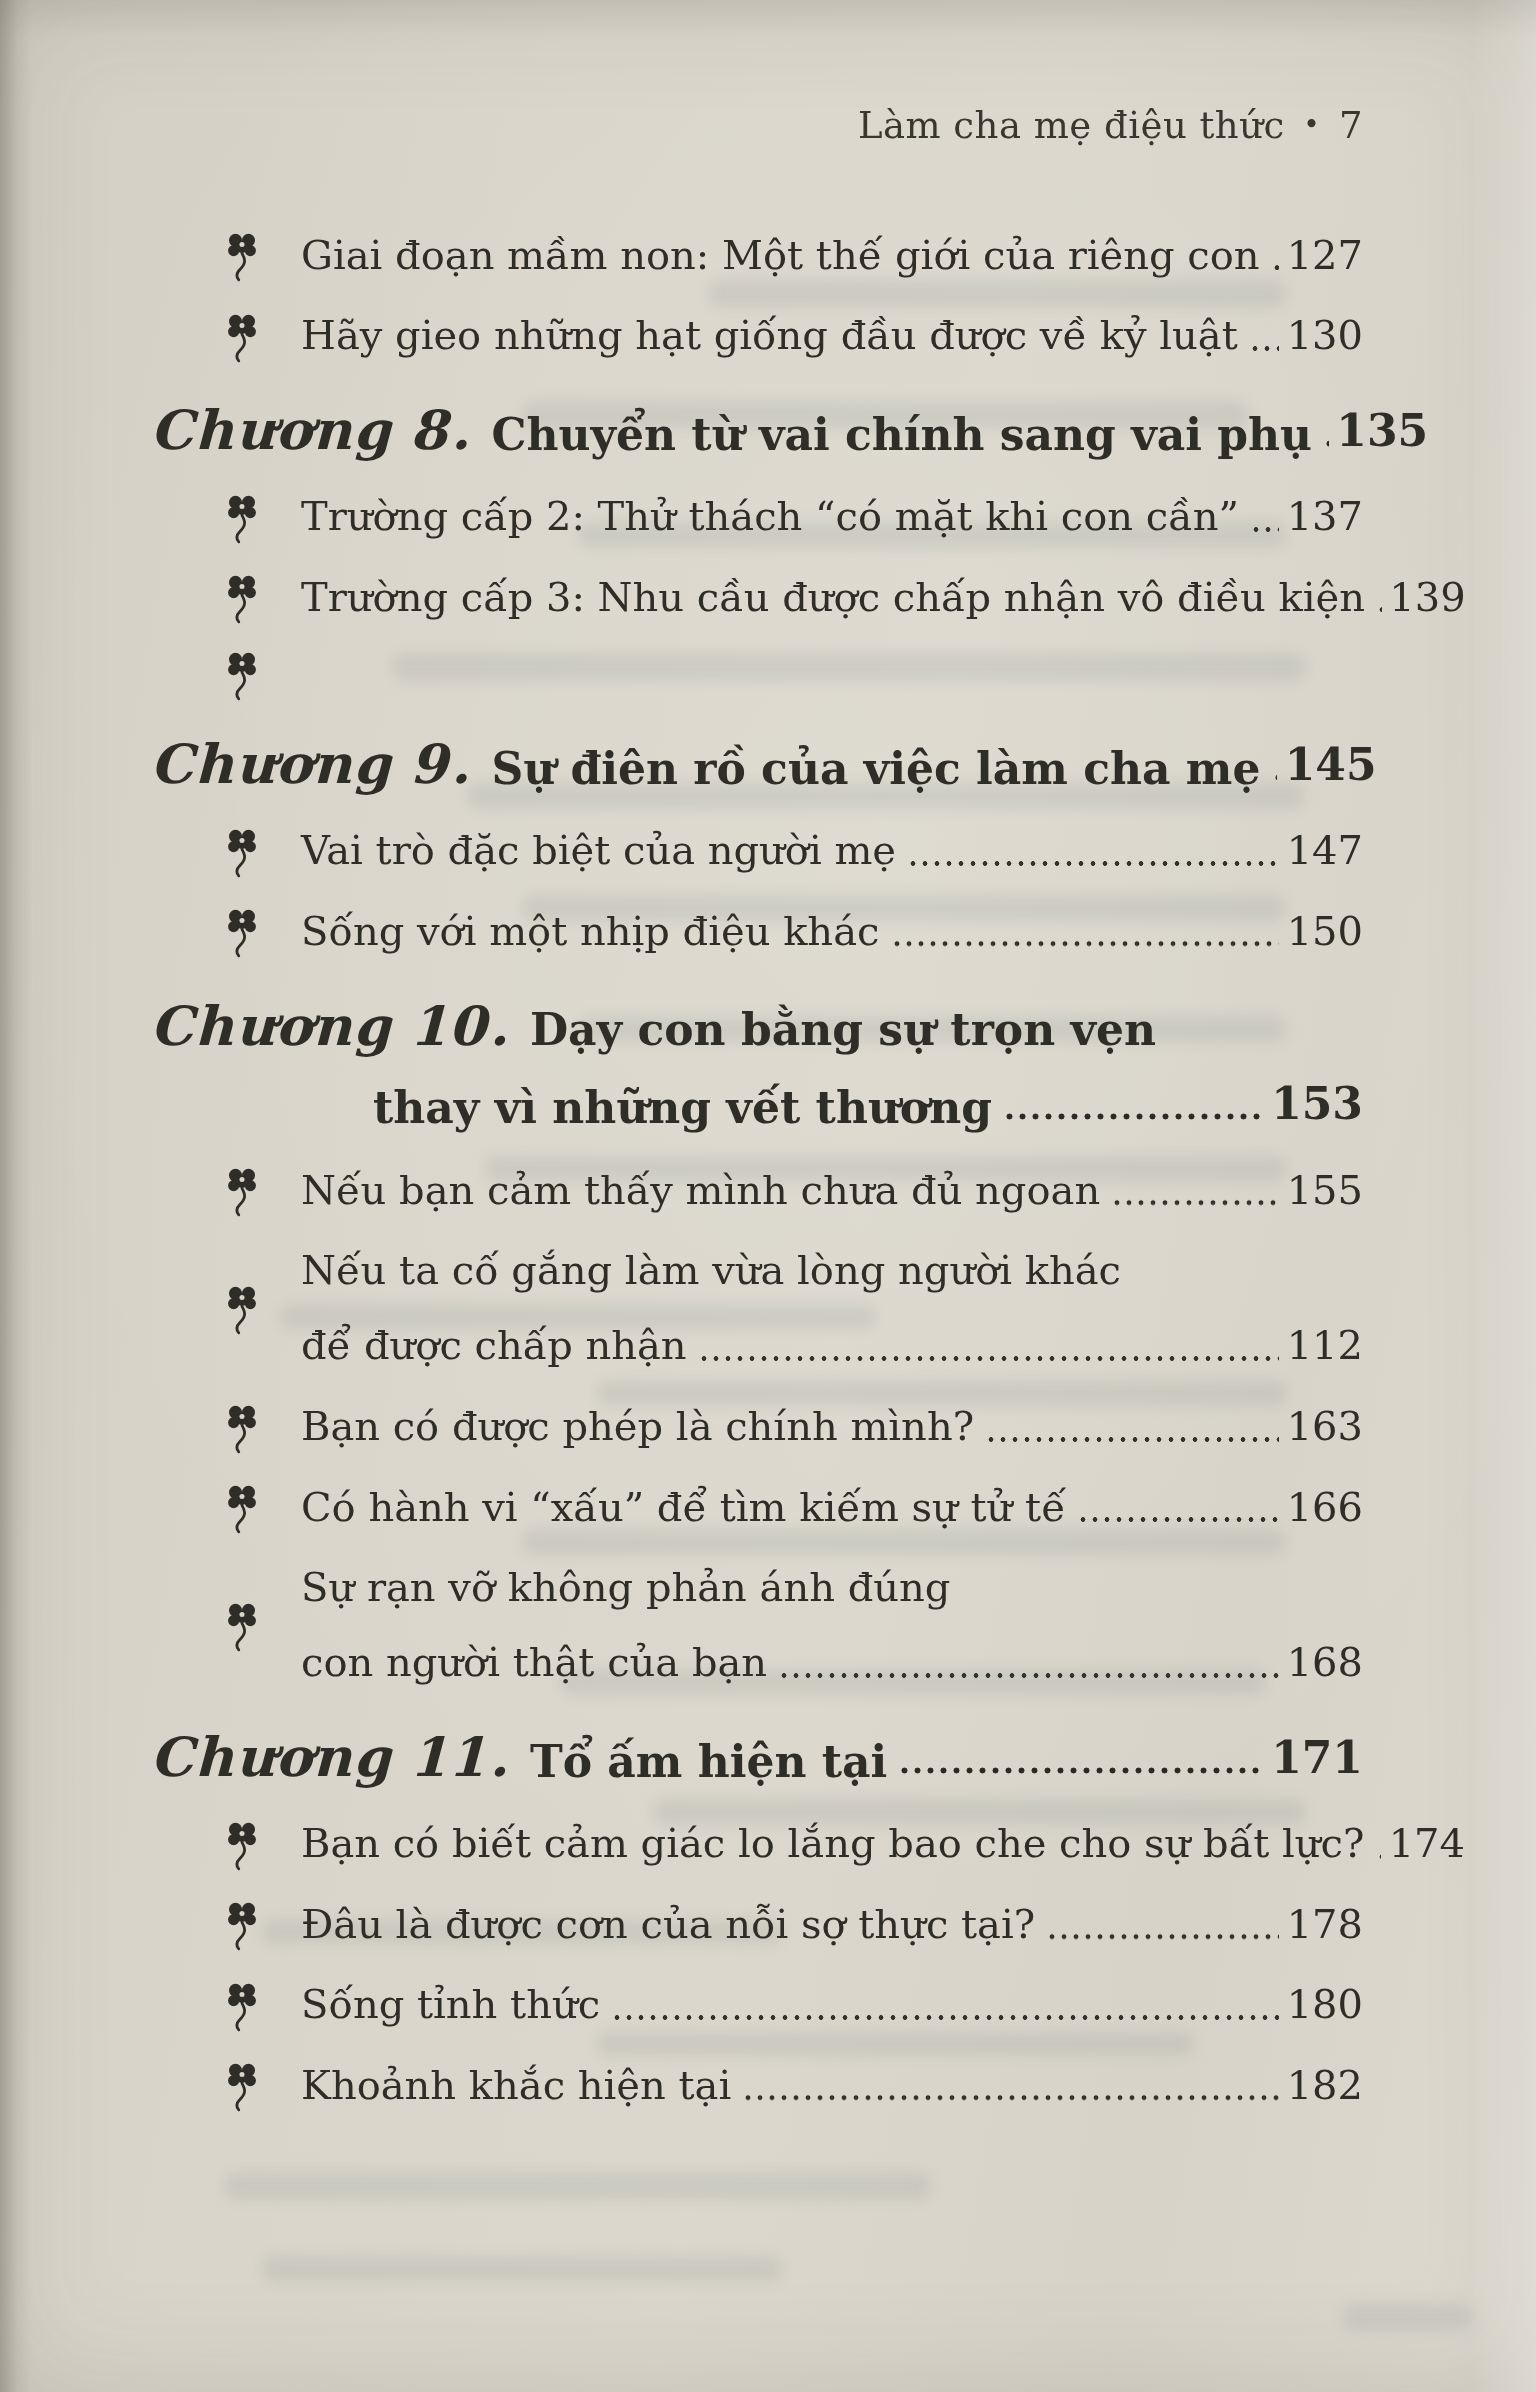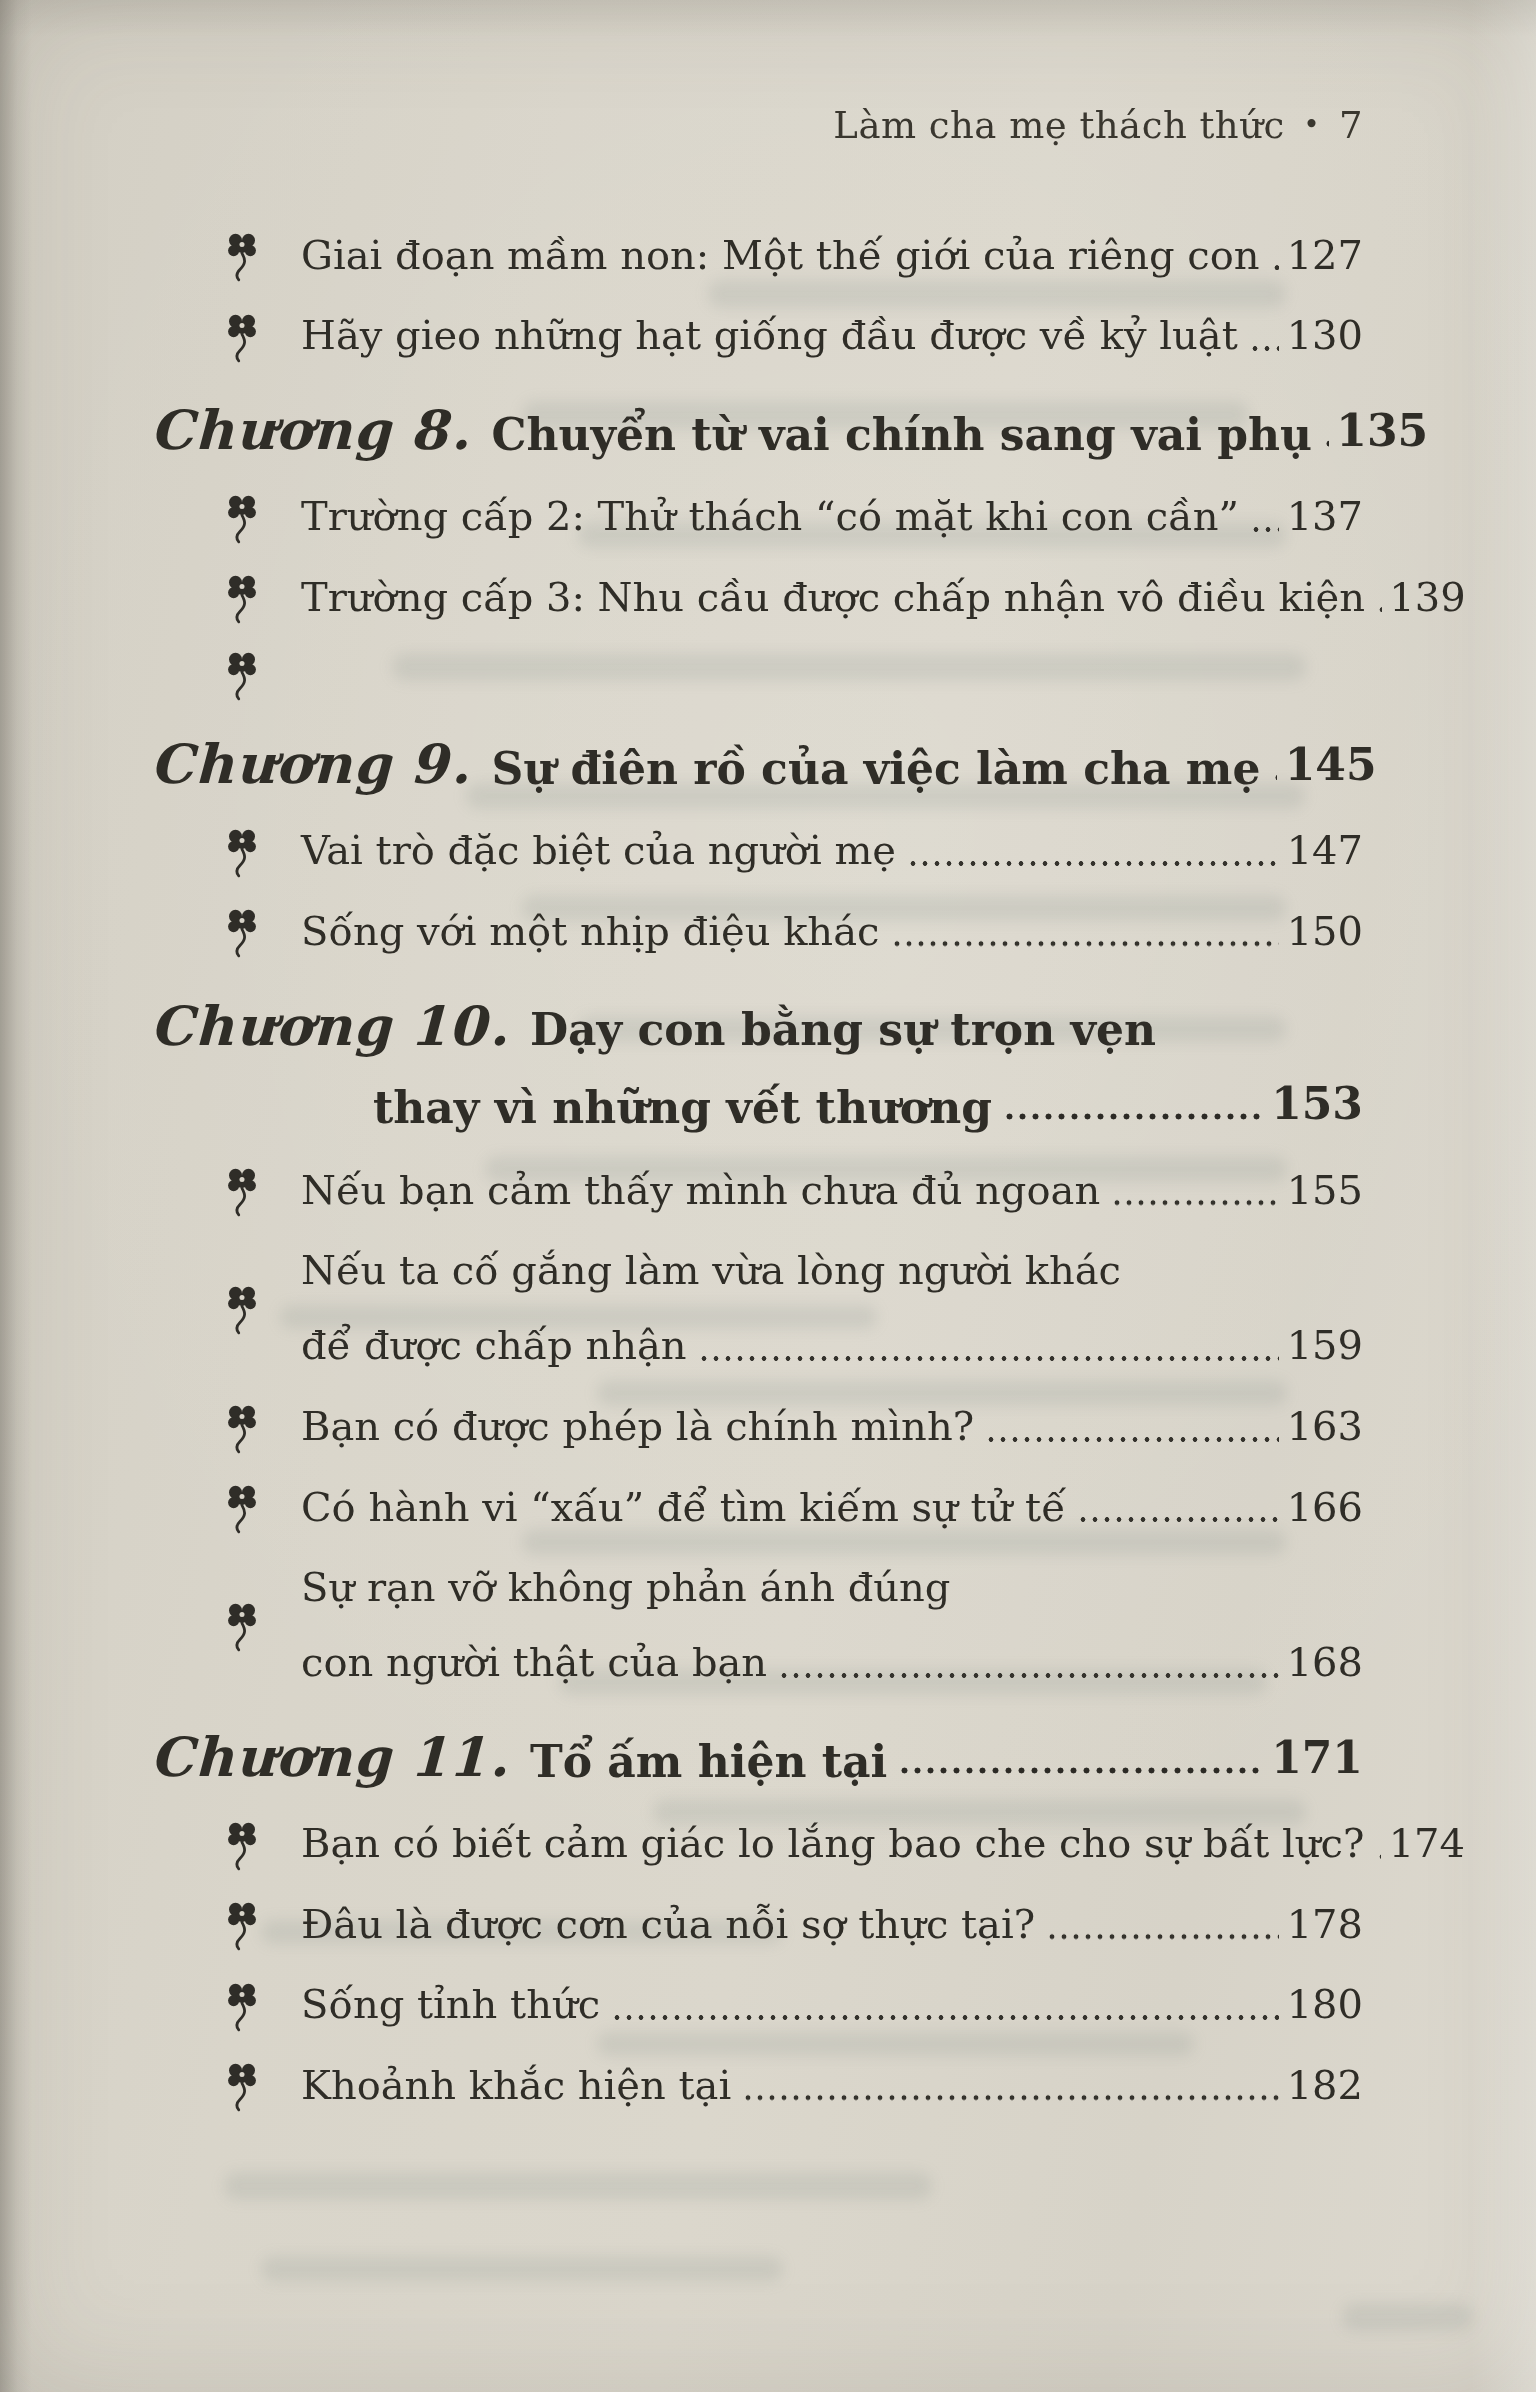--- a/index.html
+++ b/index.html
@@ -84,21 +84,21 @@
   <div class="bleed" style="left:559px;top:1669px;width:708px;height:26px;"></div>
   <div class="bleed" style="left:653px;top:1799px;width:653px;height:26px;"></div>
   <div class="bleed" style="left:261px;top:1920px;width:522px;height:24px;"></div>
   <div class="bleed" style="left:597px;top:2032px;width:597px;height:24px;"></div>
   <div class="bleed" style="left:224px;top:2172px;width:708px;height:28px;"></div>
   <div class="bleed" style="left:261px;top:2256px;width:522px;height:26px;"></div>
   <div class="bleed" style="left:1342px;top:2303px;width:131px;height:28px;"></div>
 
   <div class="content">
     <div class="header">
-      <span>Làm cha mẹ thách thức</span>
+      <span>Làm cha mẹ điệu thức</span>
       <span class="sep">•</span>
       <span>7</span>
     </div>
     <div class="toc" id="toc">
         <div class="row item">
           <span class="bullet"><svg viewBox="0 0 34 56" width="32" height="52" aria-hidden="true">
               <g fill="#2f2d28">
                 <circle cx="10" cy="9" r="7"></circle>
                 <circle cx="24" cy="9" r="7"></circle>
                 <circle cx="8" cy="20" r="6"></circle>
@@ -288,21 +288,21 @@
               <circle cx="17" cy="13.5" r="2.7" fill="#d8d4c9"></circle>
               <path d="M17 23 C 21 30, 21 34, 15 40 C 10.5 44.5, 10.5 48, 13.5 51.5" stroke="#2f2d28" stroke-width="3" fill="none" stroke-linecap="round"></path>
             </svg></span>
           <div class="entry">
             <div class="line">
               <span class="txt">Nếu ta cố gắng làm vừa lòng người khác</span>
             </div>
             <div class="line">
               <span class="txt">để được chấp nhận</span>
               <span class="leader"></span>
-              <span class="pg">159</span>
+              <span class="pg">112</span>
             </div>
           </div>
         </div>
         <div class="row item">
           <span class="bullet"><svg viewBox="0 0 34 56" width="32" height="52" aria-hidden="true">
               <g fill="#2f2d28">
                 <circle cx="10" cy="9" r="7"></circle>
                 <circle cx="24" cy="9" r="7"></circle>
                 <circle cx="8" cy="20" r="6"></circle>
                 <circle cx="26" cy="20" r="6"></circle>

